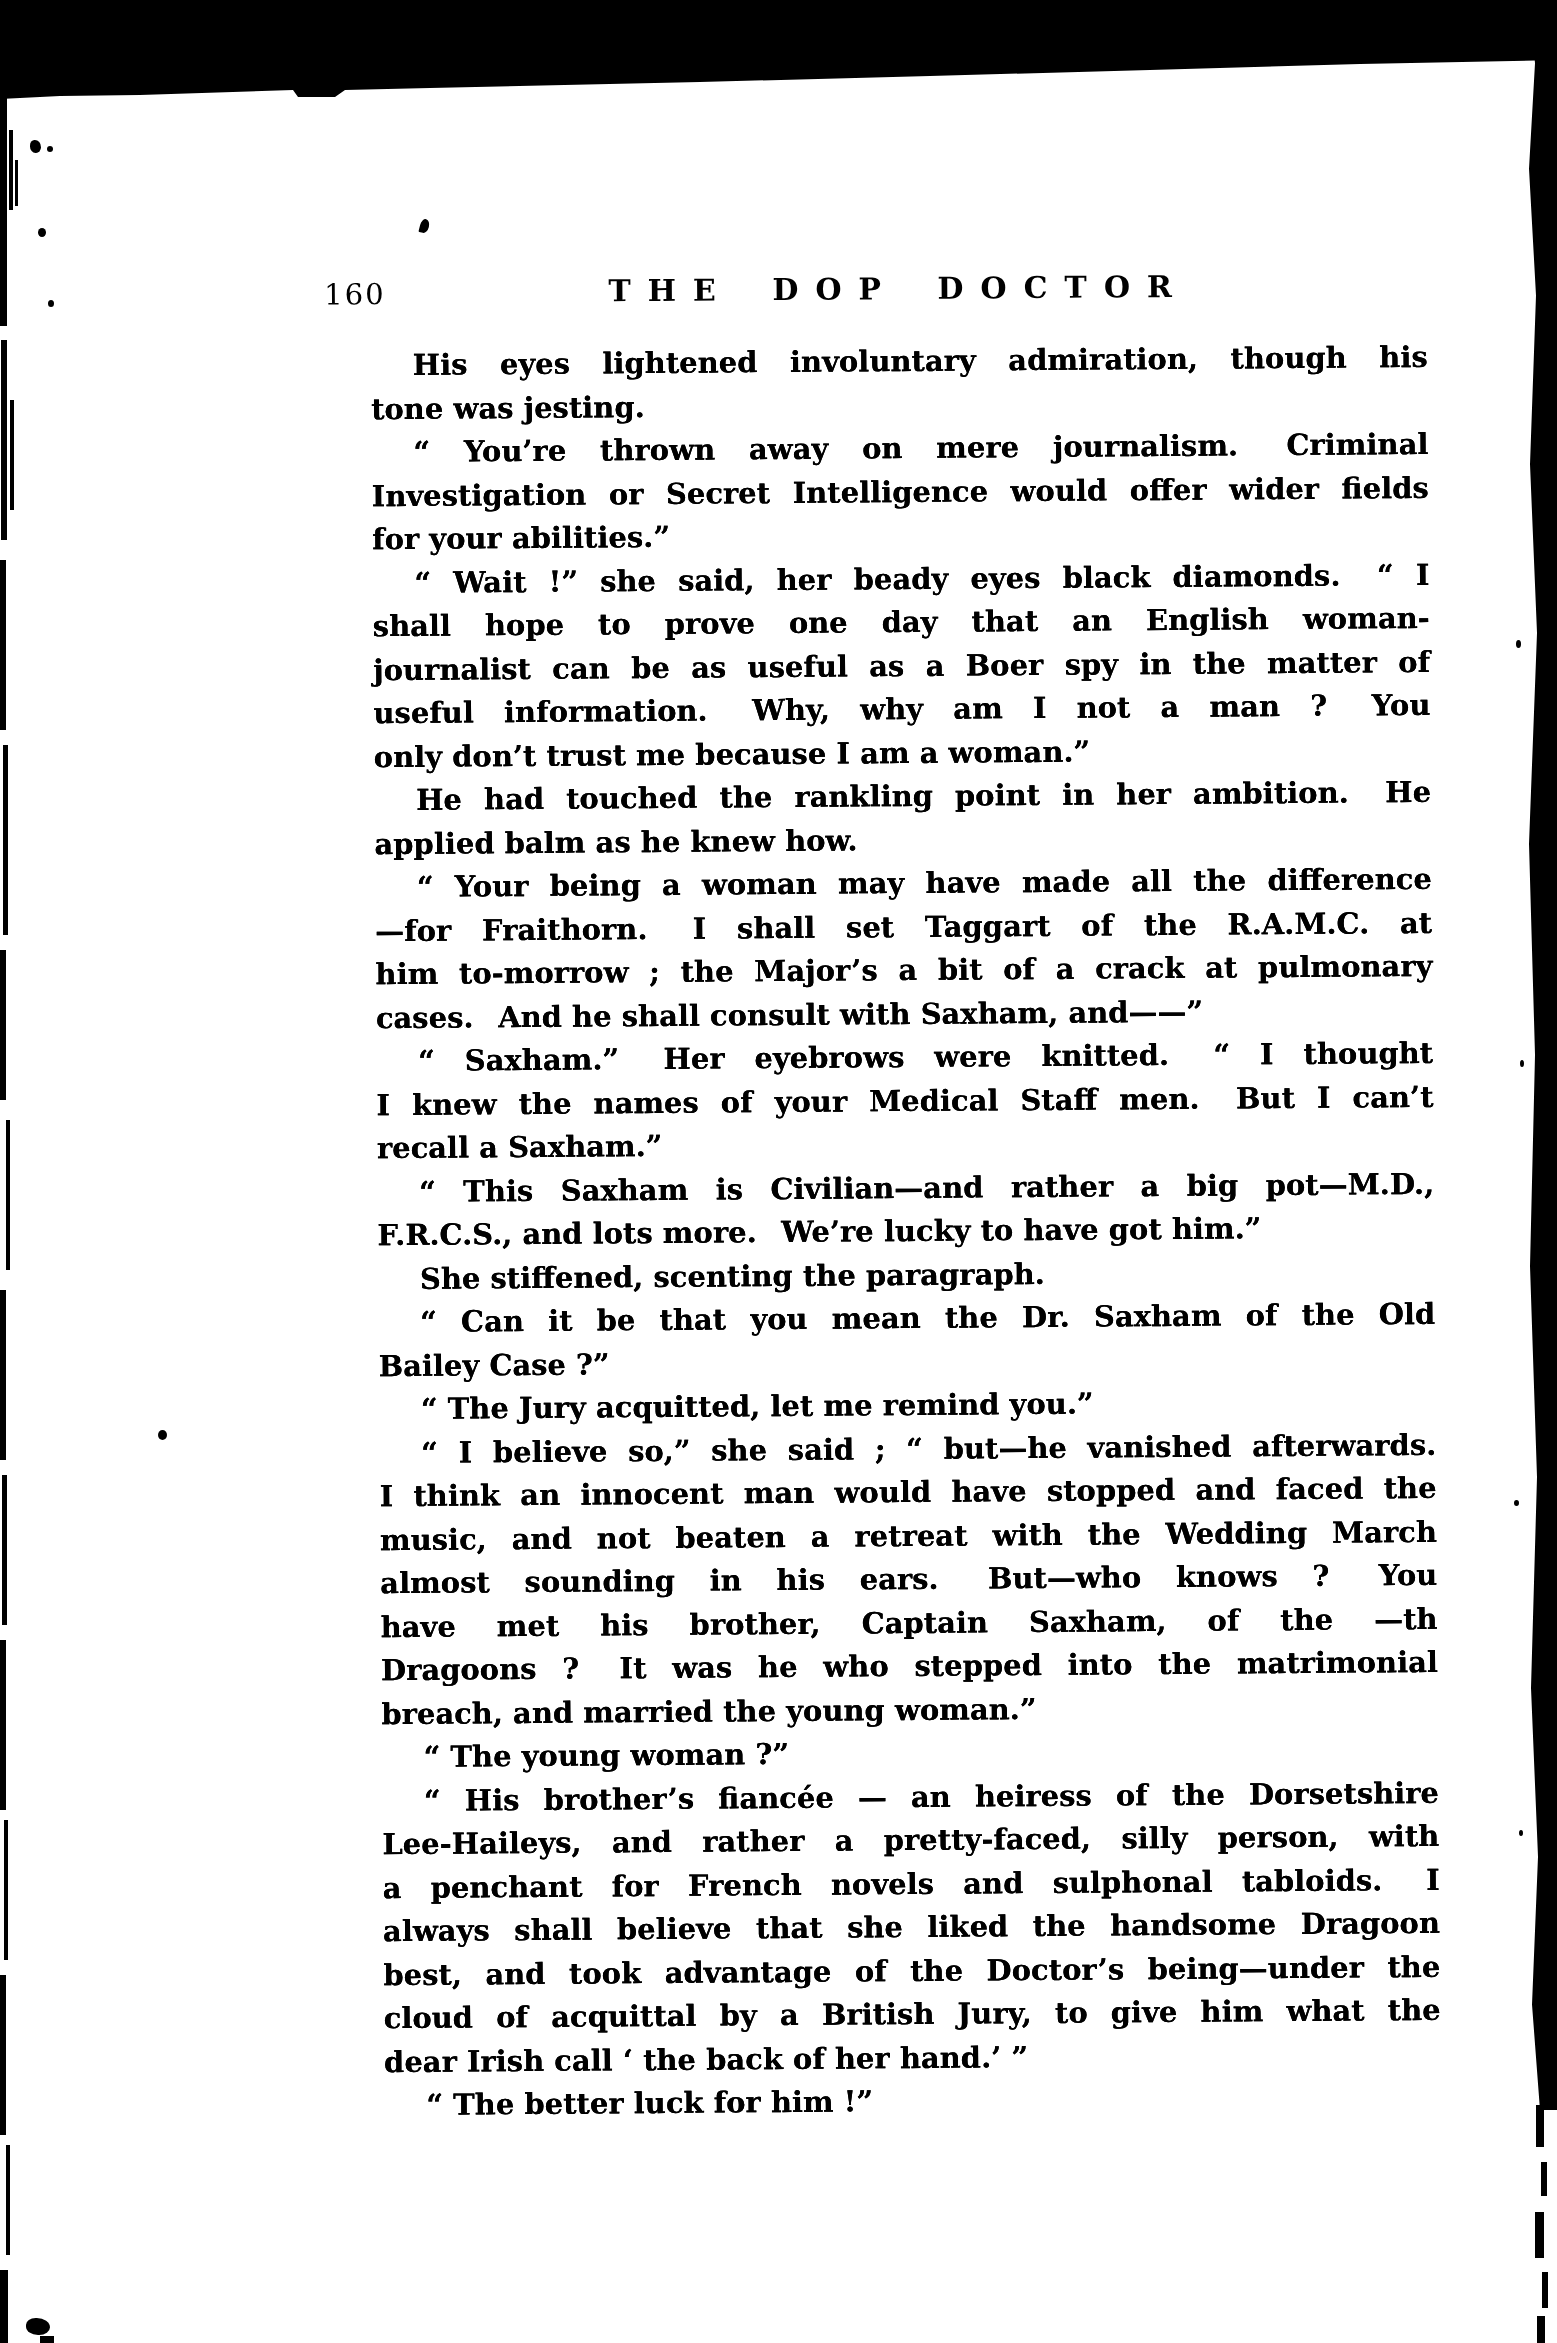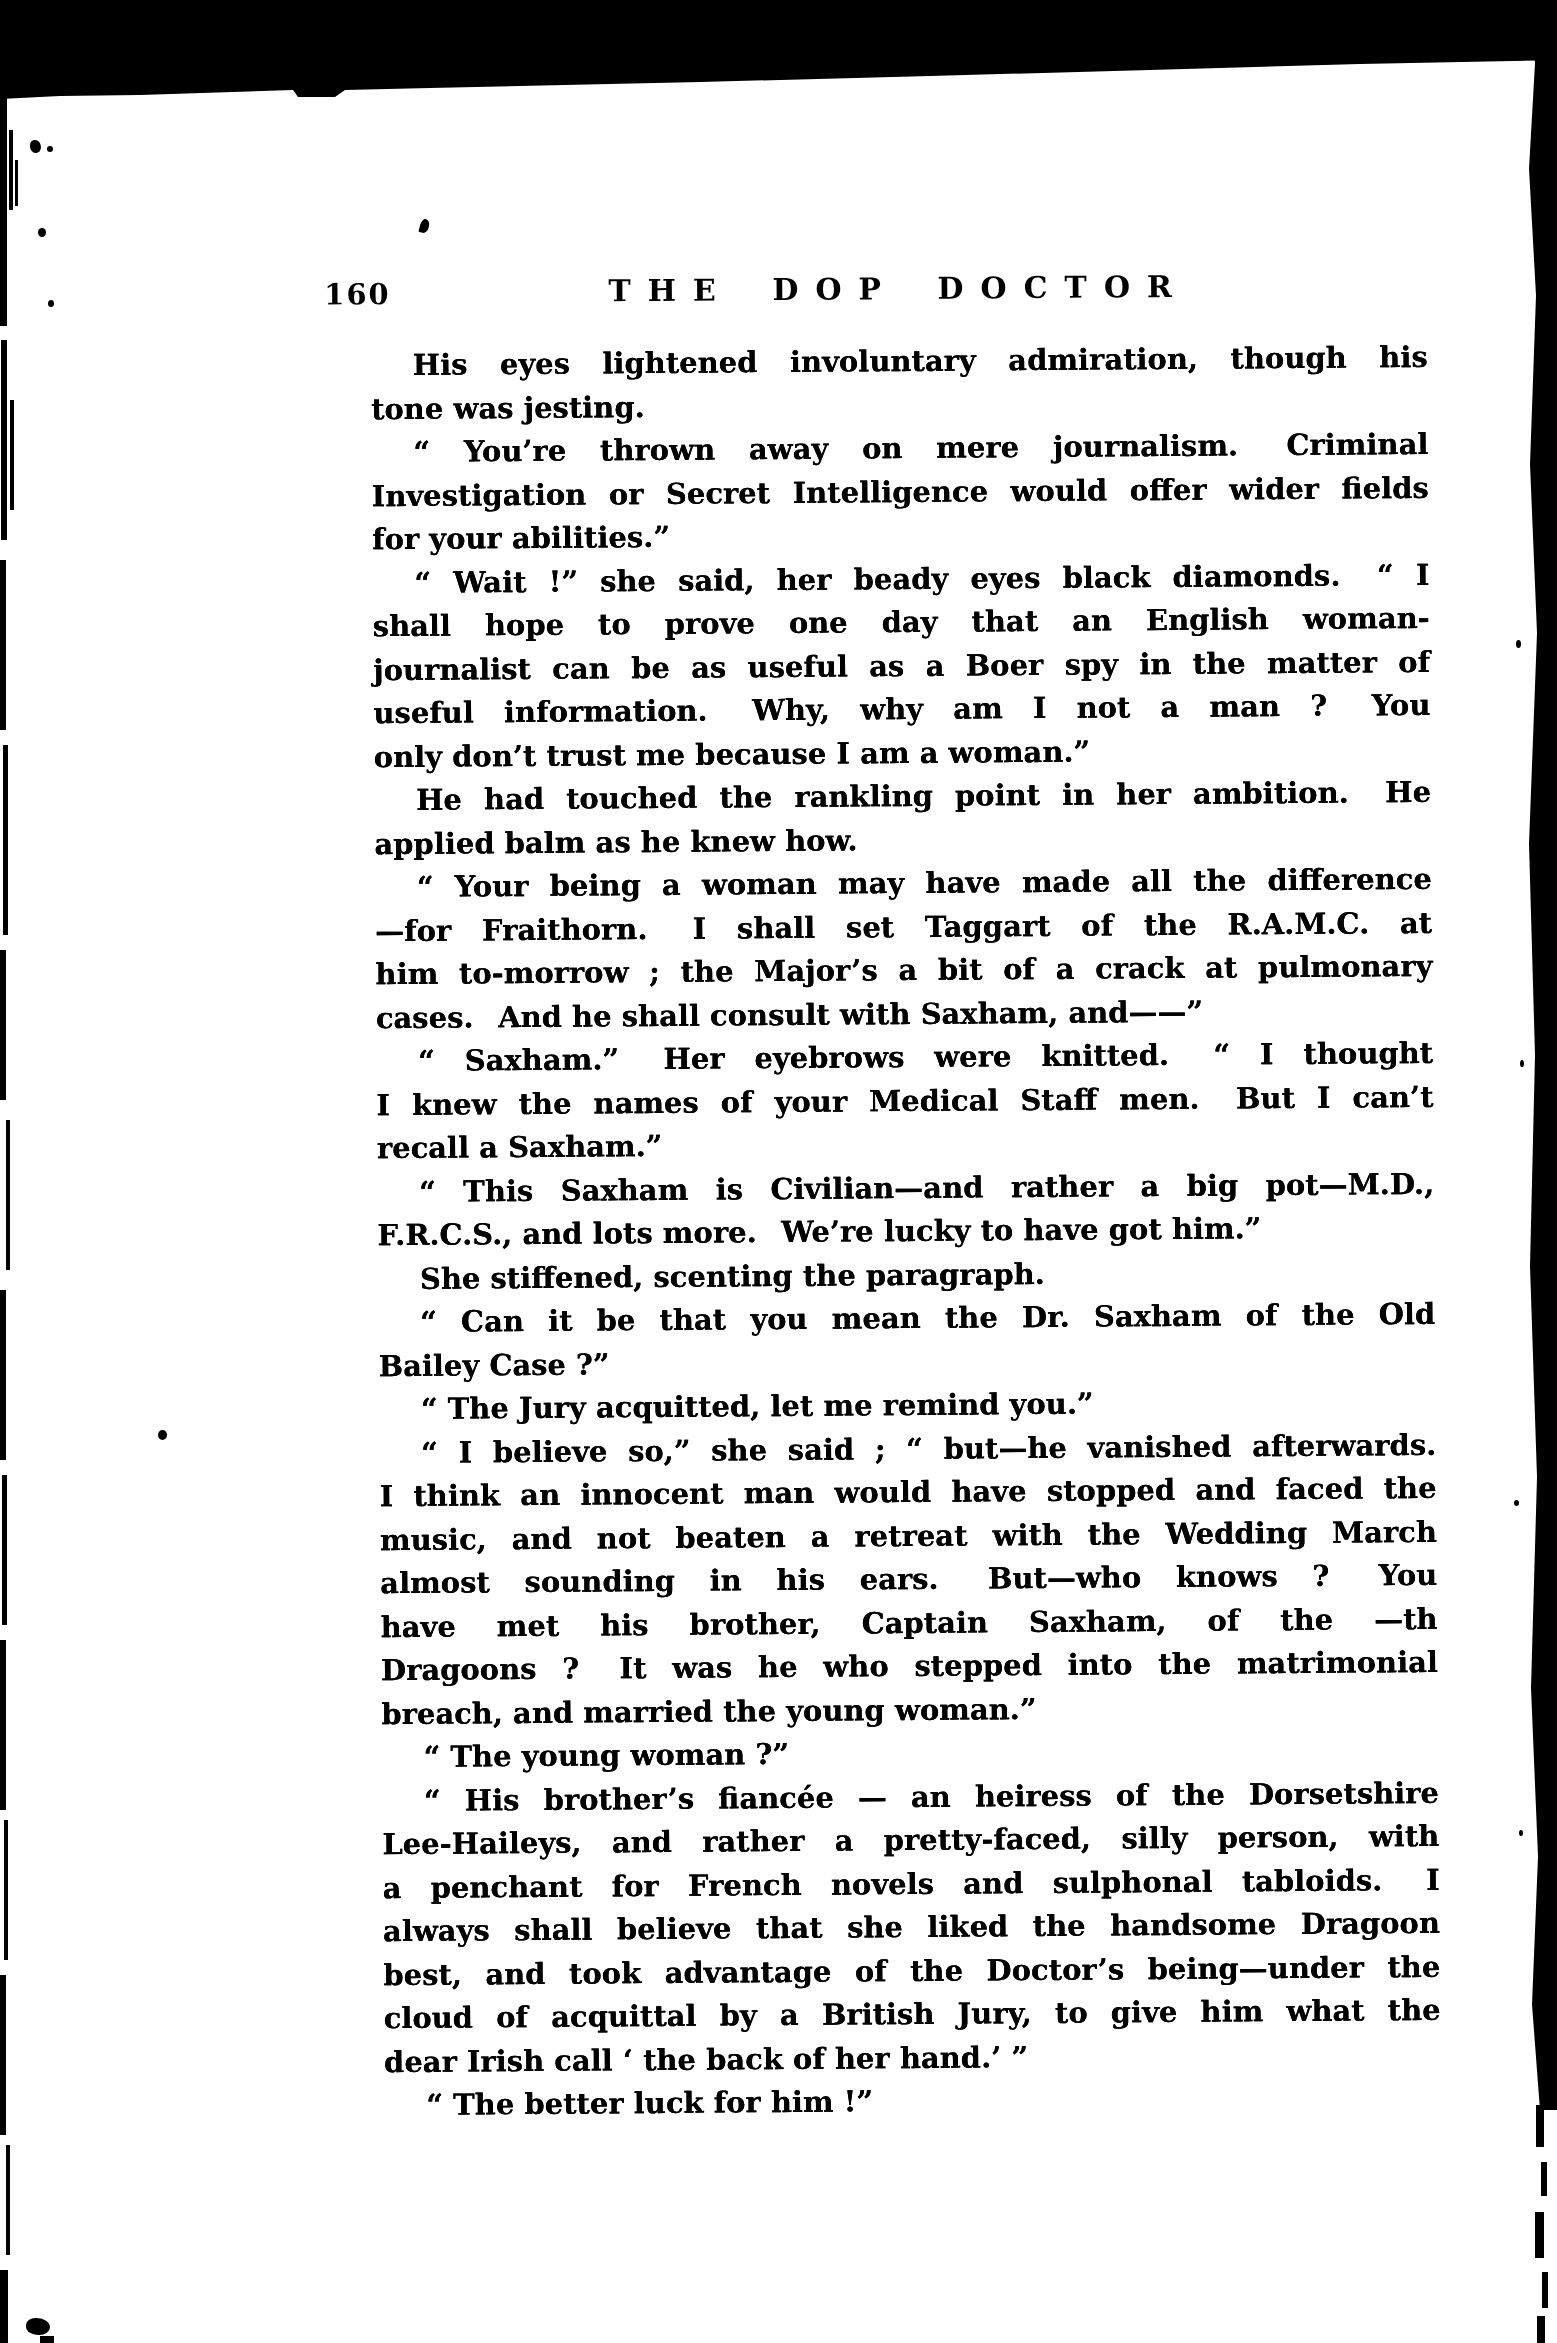--- a/index.html
+++ b/index.html
@@ -4,21 +4,21 @@
 <style>
   html,body{margin:0;padding:0;background:#fff;}
   .page{position:relative;width:1557px;height:2343px;background:#ffffff;overflow:hidden;
         font-family:"DejaVu Serif", serif;color:#000;}
 
   
   .content{position:absolute;left:370px;top:274px;width:1057px;
            transform:rotate(-0.45deg);transform-origin:15% 0;}
   .header-row{position:relative;height:36px;}
   .page-number{position:absolute;left:-46px;top:2px;
-               font-weight:700;font-size:29px;letter-spacing:2px;}
+               font-weight:400;font-size:29px;letter-spacing:2px;}
   .running-title{text-align:center;font-weight:700;font-size:30px;
                  letter-spacing:17px;word-spacing:12px;white-space:nowrap;}
   .text-lines{margin-top:33px;}
   .line{height:43.5px;line-height:43.5px;font-weight:700;font-size:29px;
         text-align:left;overflow:visible;text-shadow:0 0 0.5px #000;}
   .line.just{text-align:justify;text-align-last:justify;}
   .line.indent{padding-left:42px;}
 
   
   .mark{position:absolute;background:#000;}

